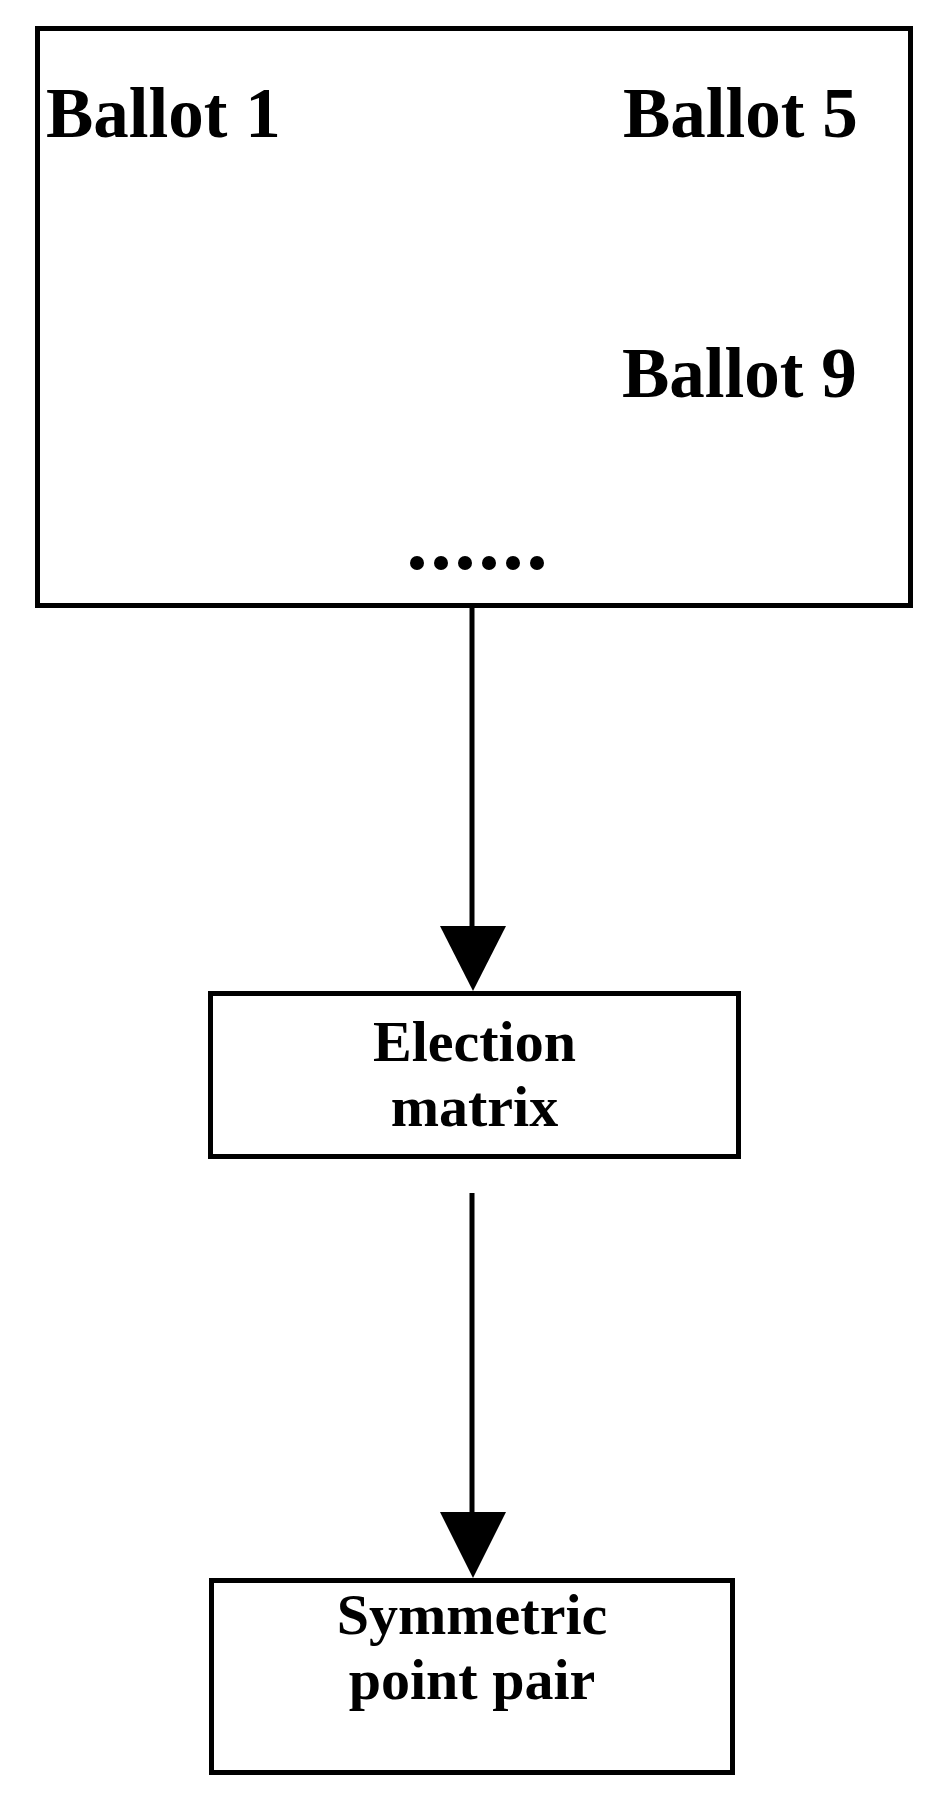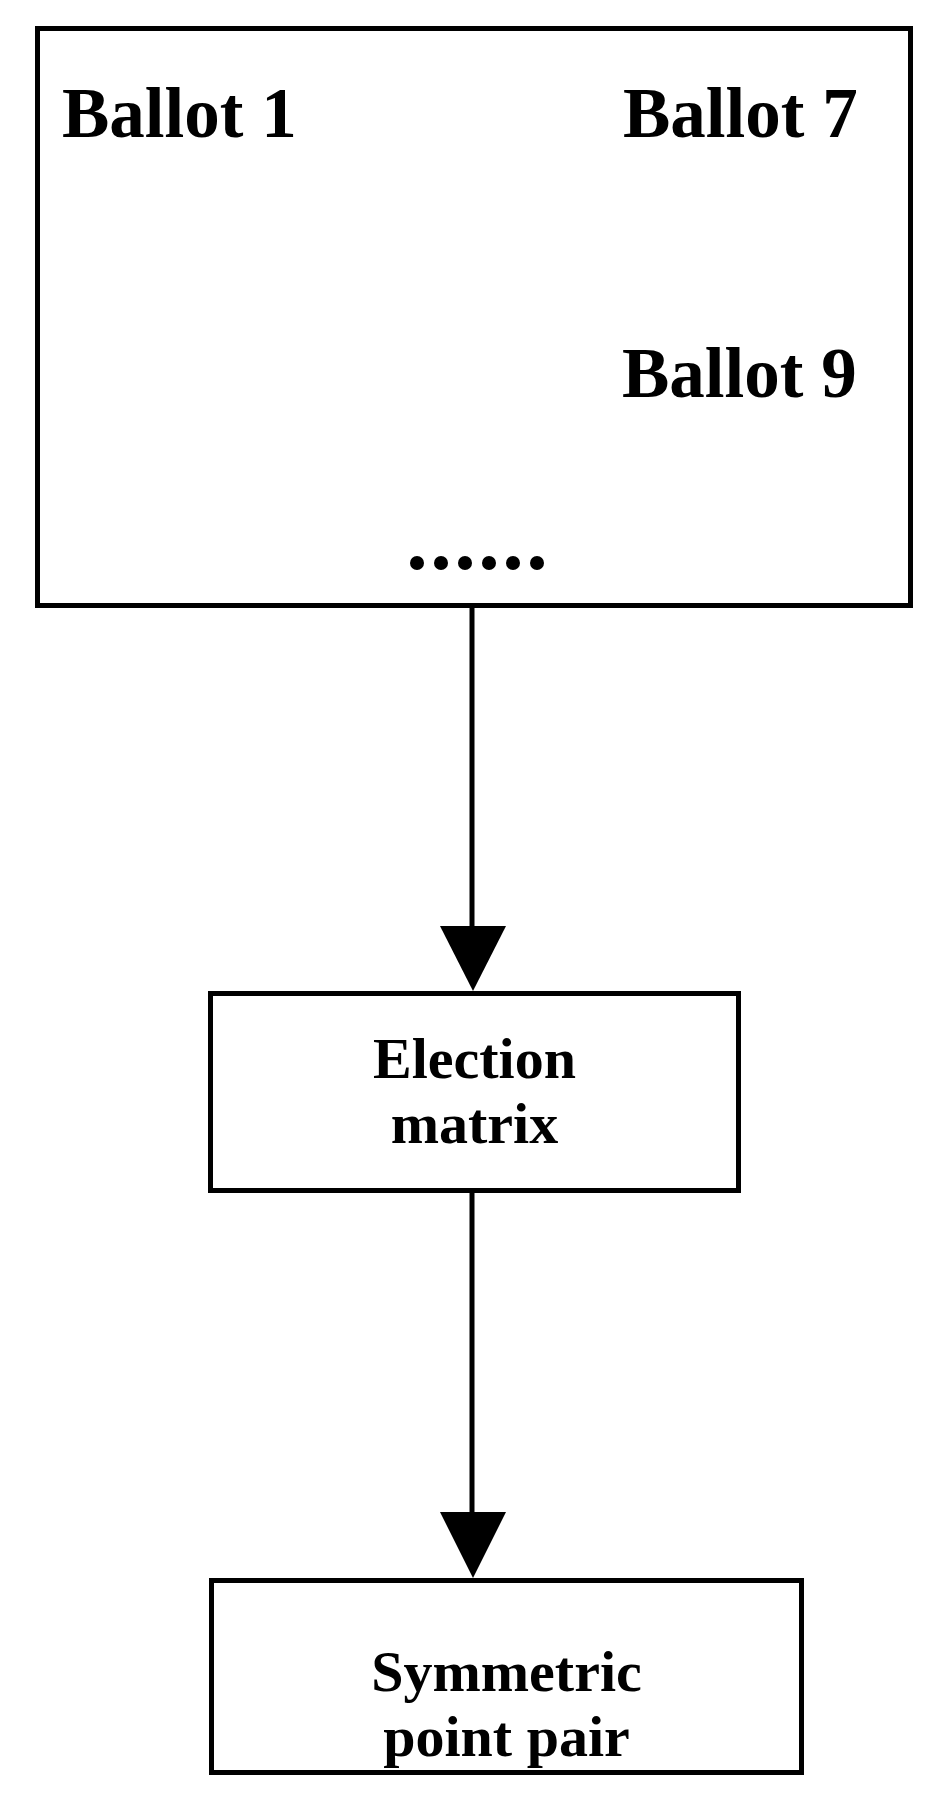--- a/index.html
+++ b/index.html
@@ -29,46 +29,46 @@
     left: 35px;
     top: 26px;
     width: 878px;
     height: 582px;
   }
 
   #election-matrix-box {
     left: 208px;
     top: 991px;
     width: 533px;
-    height: 202px;
+    height: 168px;
     display: flex;
     align-items: center;
     justify-content: center;
   }
 
   #symmetric-box {
     left: 209px;
     top: 1578px;
-    width: 595px;
+    width: 526px;
     height: 197px;
     display: flex;
-    align-items: flex-end;
+    align-items: flex-start;
     justify-content: center;
   }
 
   
   .ballot-label {
     position: absolute;
     font-size: 71px;
     font-weight: bold;
     line-height: 1;
     white-space: nowrap;
     letter-spacing: 0px;
   }
-  #ballot-1 { left: 62px;  top: 78px; }
+  #ballot-1 { left: 46px;  top: 78px; }
   #ballot-2 { left: 623px; top: 78px; }
   #ballot-3 { left: 61px;  top: 338px; }
   #ballot-4 { left: 622px; top: 338px; }
 
   
   #ellipsis {
     position: absolute;
     left: 410px;
     top: 548px;
     display: flex;
@@ -102,21 +102,21 @@
 </style>
 </head>
 <body>
 
 <div id="canvas">
 
   <div class="box" id="ballots-box"></div>
 
   <div class="ballot-label" id="ballot-1">Ballot 1</div>
 
-  <div class="ballot-label" id="ballot-2">Ballot 7</div>
+  <div class="ballot-label" id="ballot-2">Ballot 5</div>
 
 
   <div class="ballot-label" id="ballot-4">Ballot 9</div>
 
   <div id="ellipsis">
     <span class="dot"></span>
     <span class="dot"></span>
     <span class="dot"></span>
     <span class="dot"></span>
     <span class="dot"></span>

